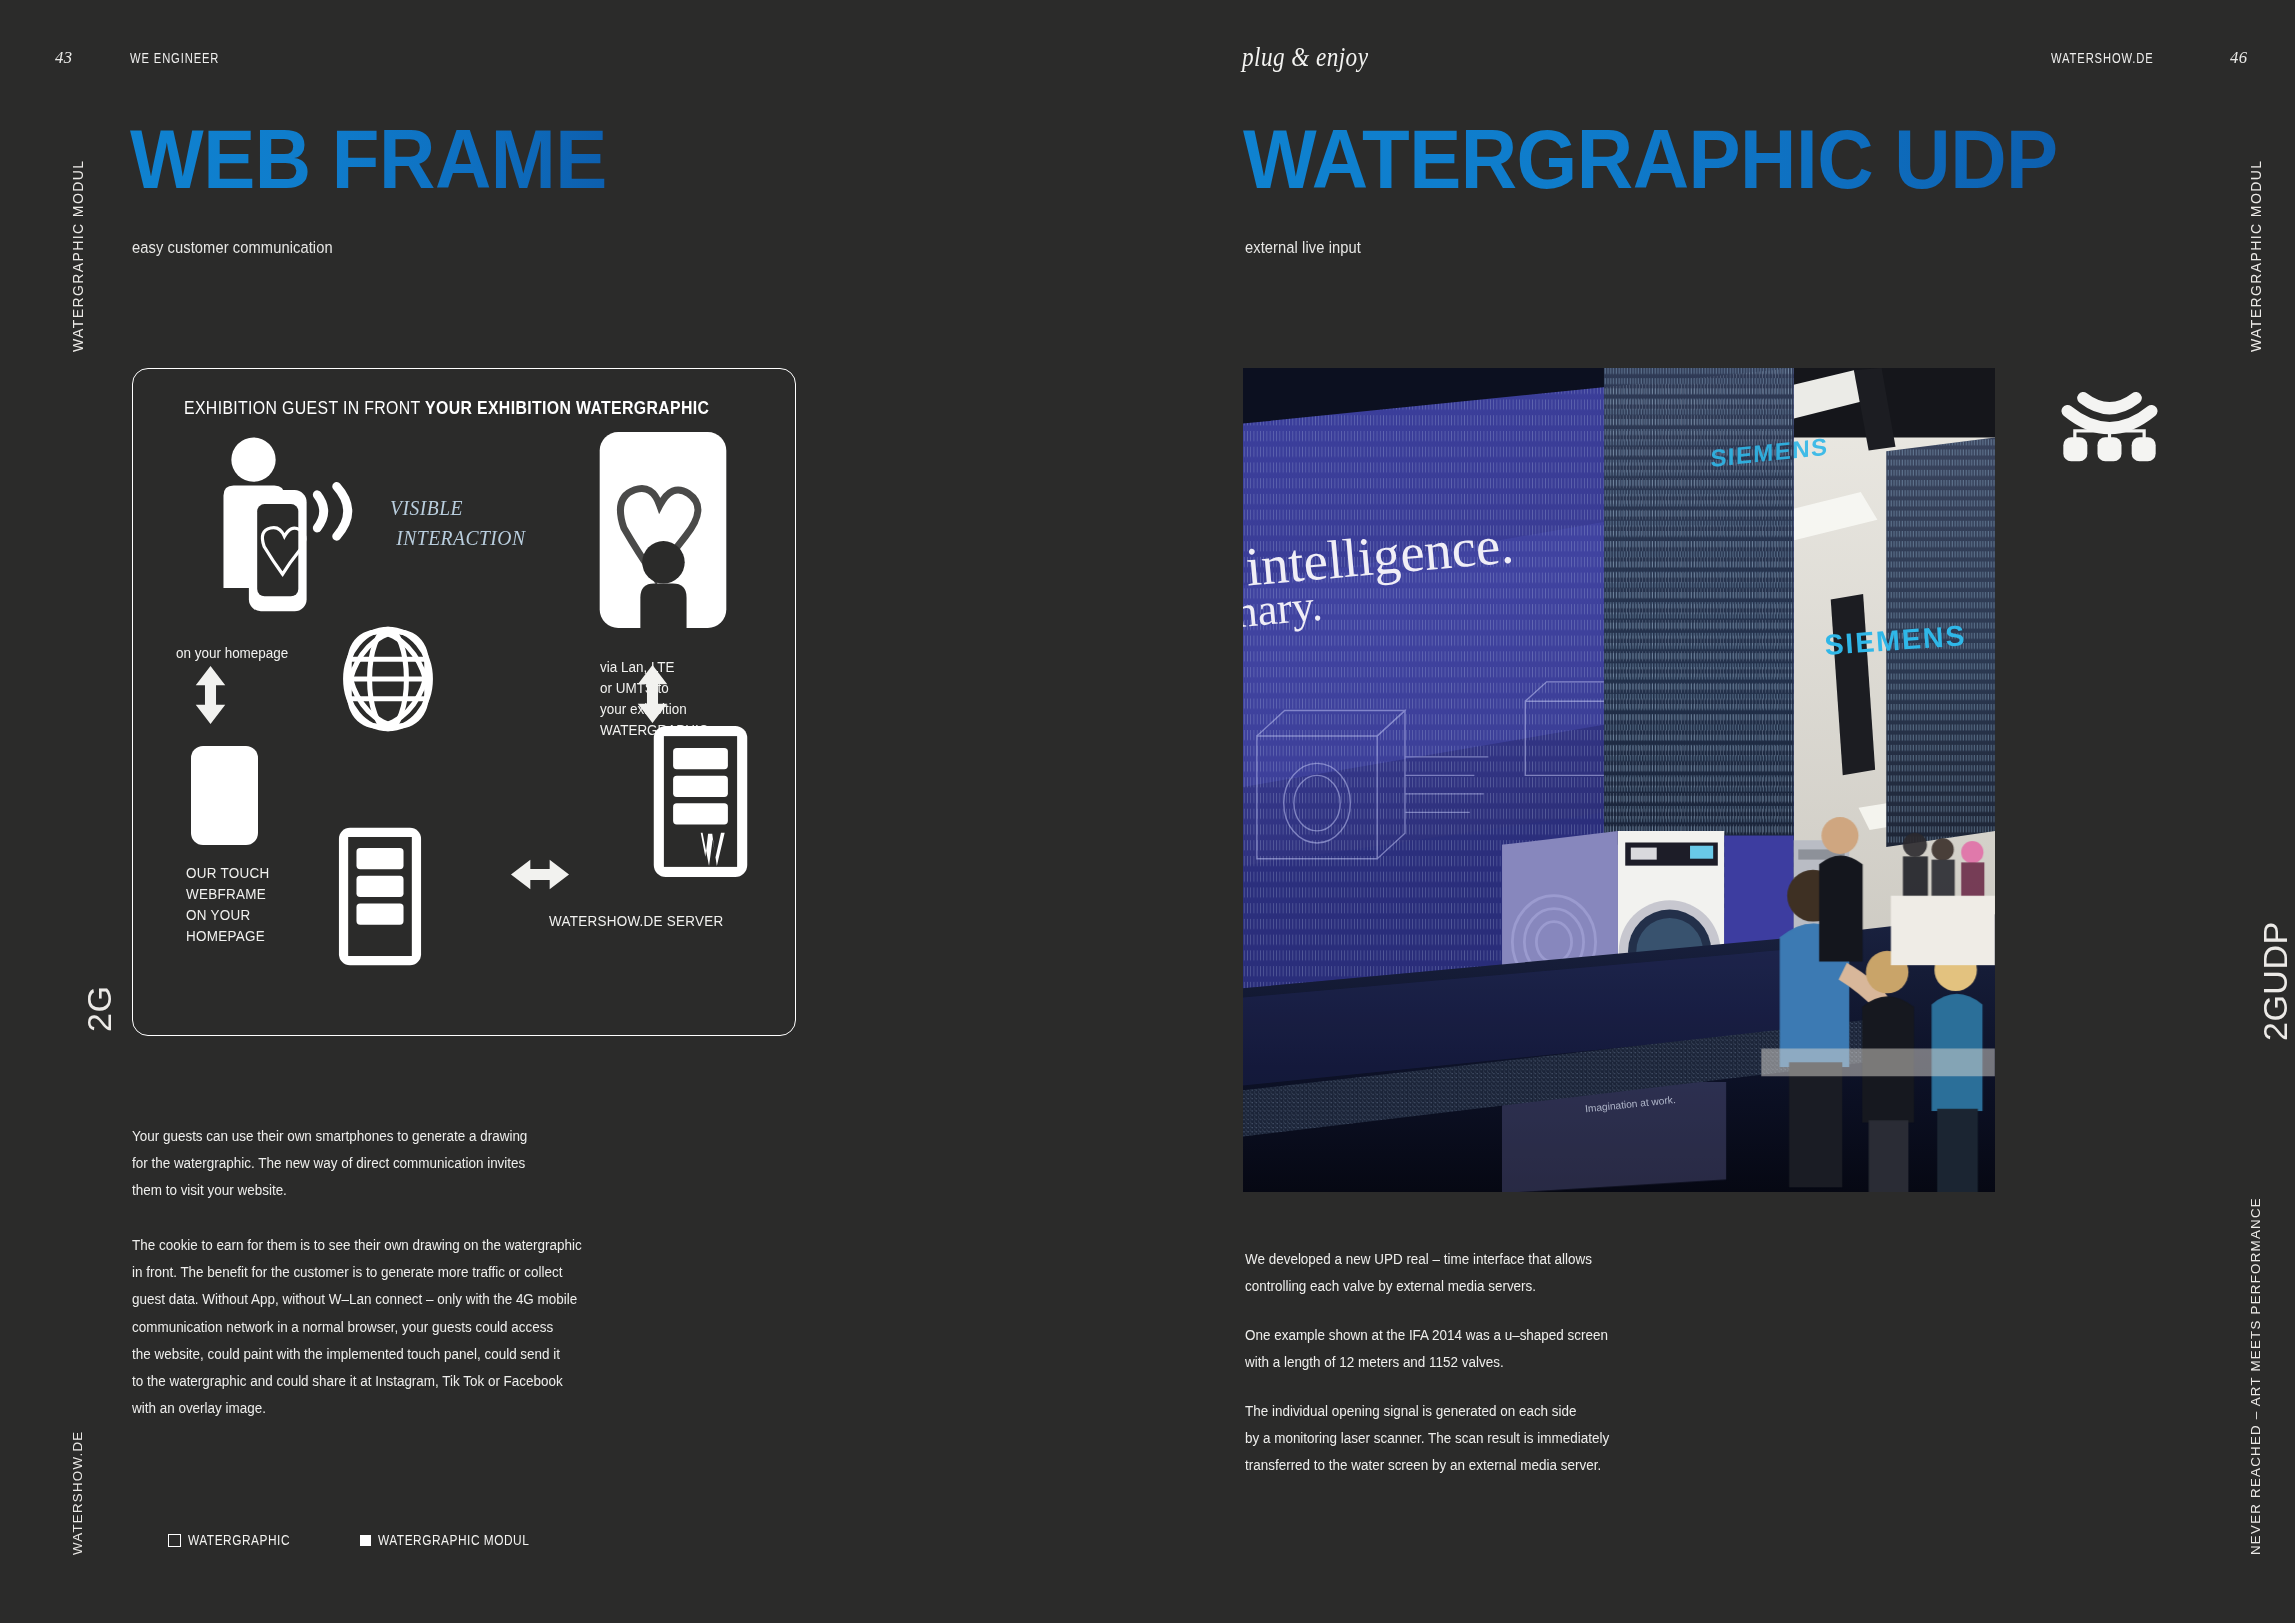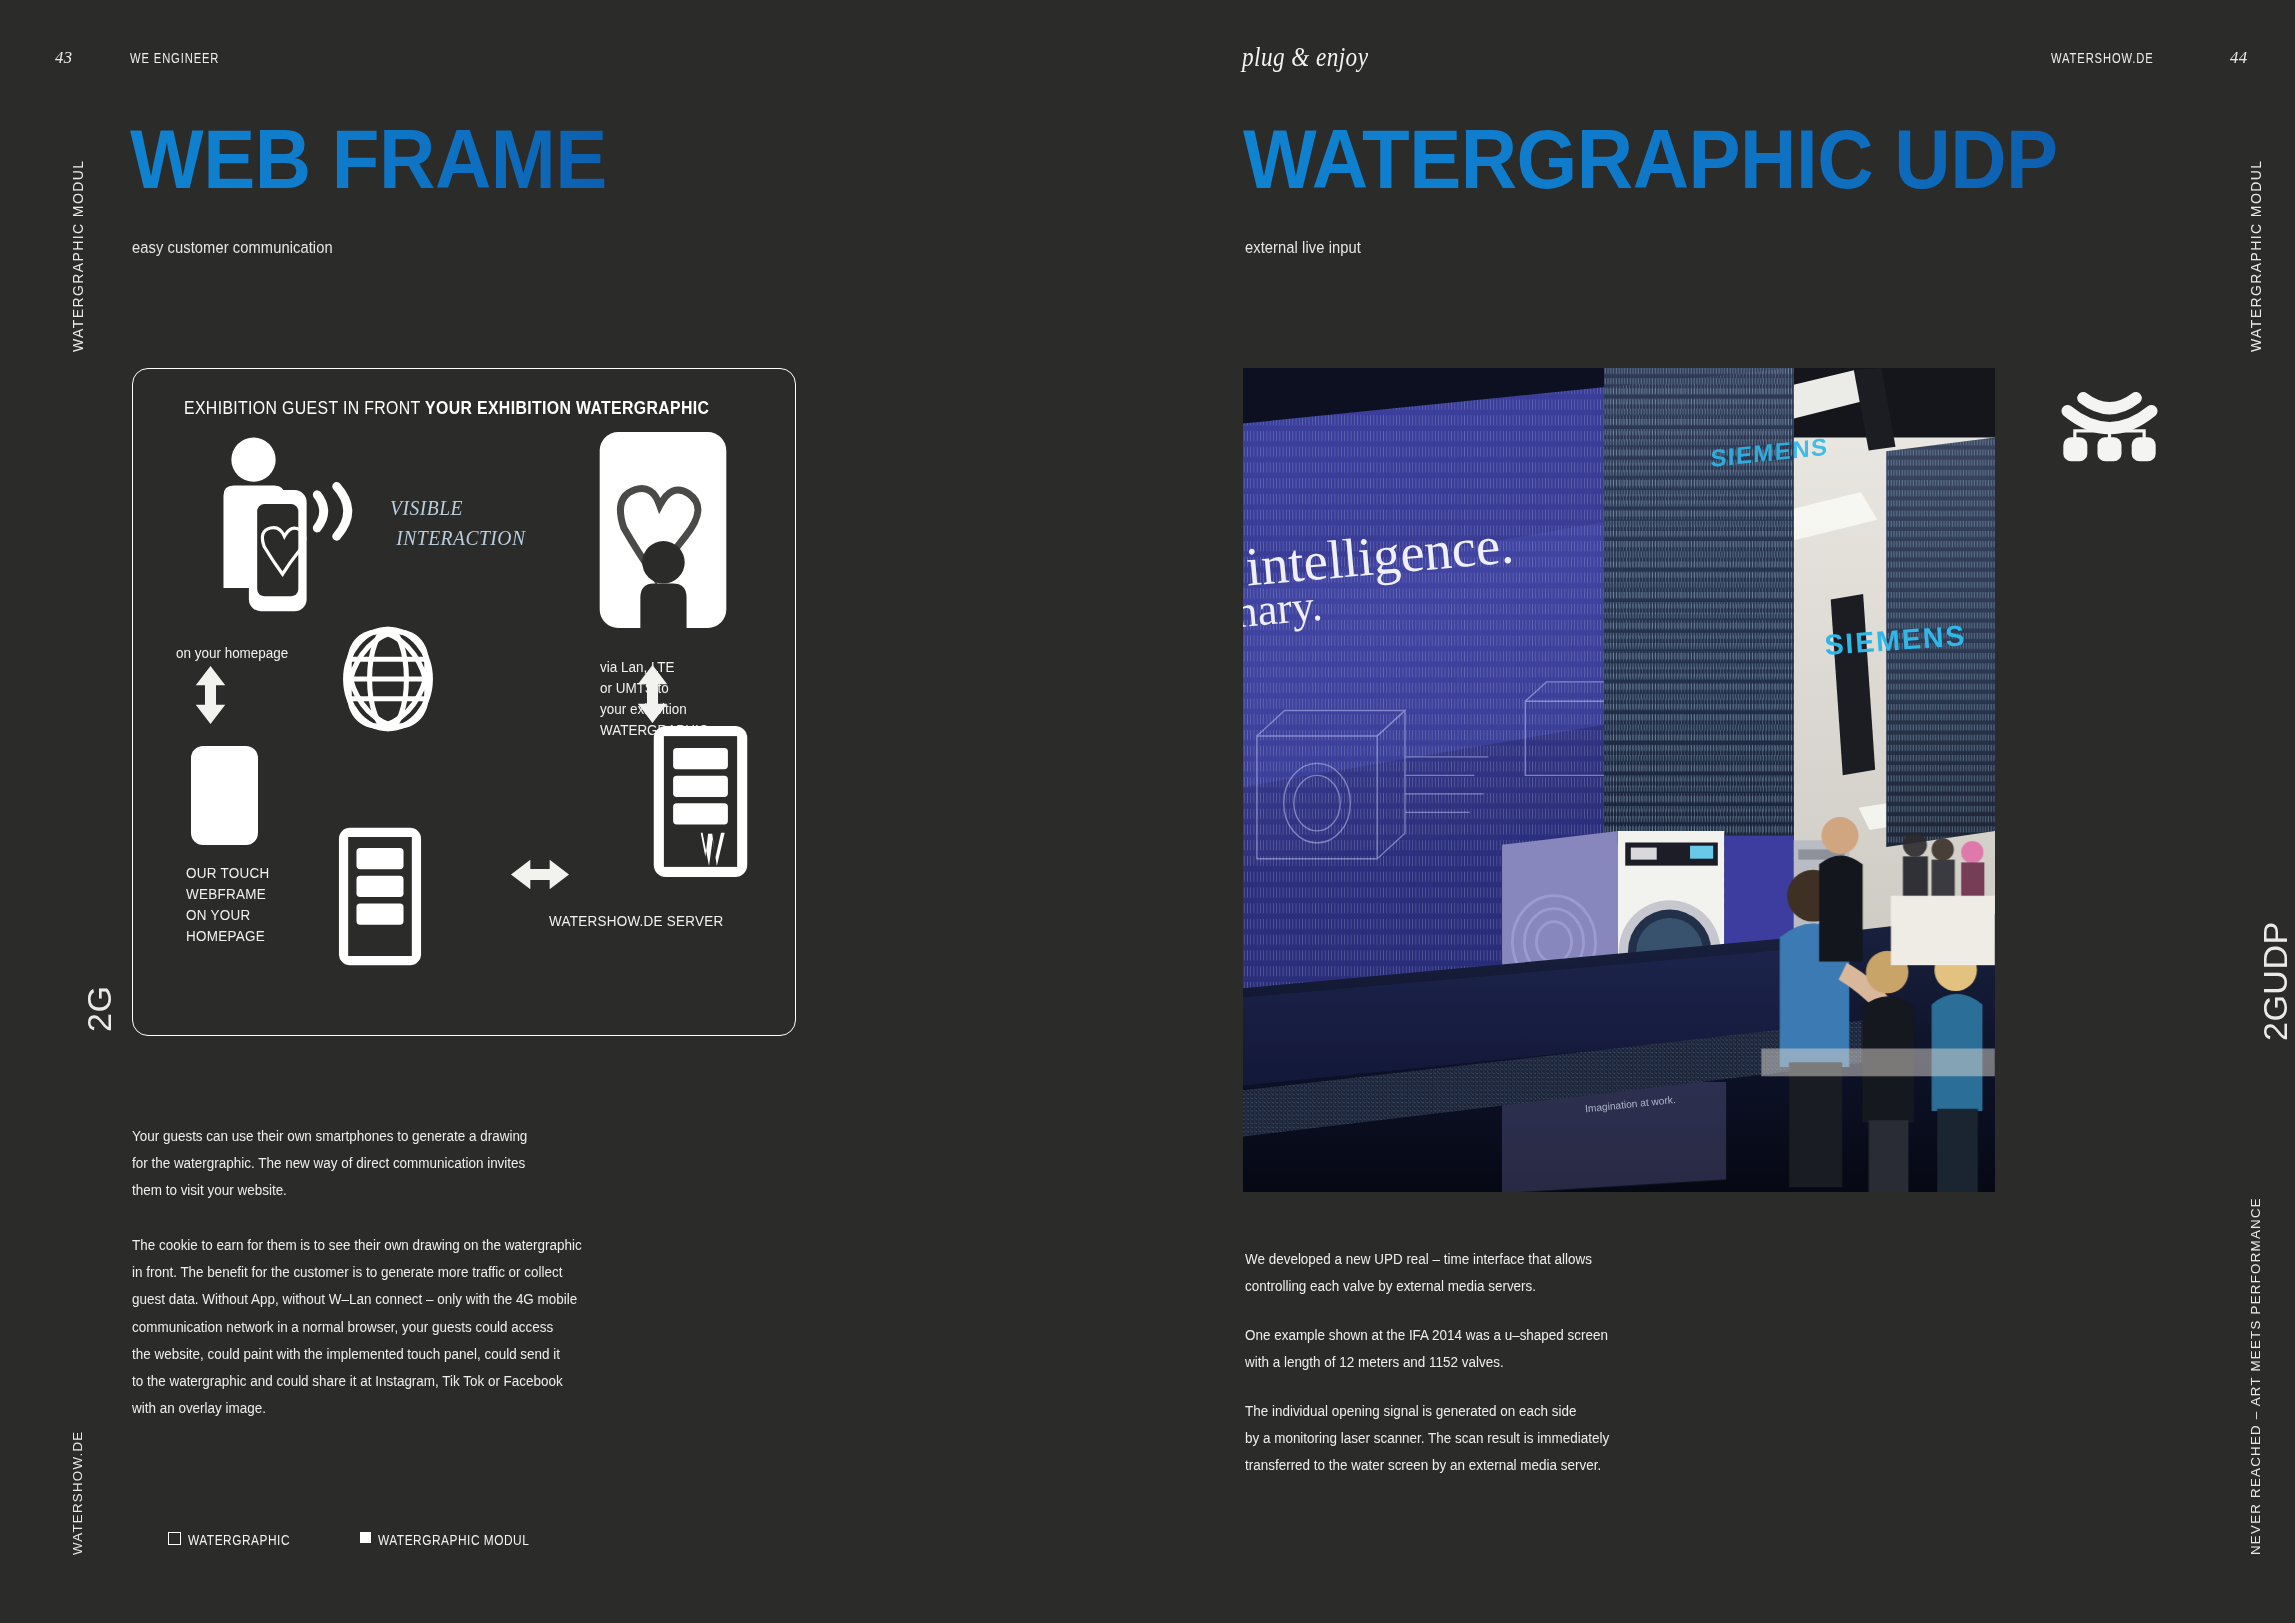--- a/index.html
+++ b/index.html
@@ -54,42 +54,42 @@
   .diag-lbl.cap{letter-spacing:0.3px;}
   .visint{position:absolute;font-family:"Liberation Serif",serif;font-style:italic;
           font-size:20.4px;line-height:1.45;color:#b9cede;letter-spacing:0.5px;
           transform:scaleX(0.96);transform-origin:left center;}
 
   
   .body{position:absolute;font-size:15.3px;line-height:1.78;color:#eeeeec;
         transform:scaleX(0.88);transform-origin:left top;white-space:pre-line;}
 
   
-  .legend{position:absolute;display:flex;gap:6.5px;padding-left:36px;}
+  .legend{position:absolute;display:flex;align-items:center;gap:6.5px;padding-left:36px;}
   .legend .sq{width:11px;height:11px;display:inline-block;}
   .legend .sq.hollow{border:0.9px solid #ffffff;background:transparent;}
   .legend .sq.solid{background:#ffffff;}
   .legend .lg{font-size:14px;letter-spacing:0.6px;color:#f4f4f2;
               transform:scaleX(0.85);transform-origin:left center;white-space:nowrap;}
 
   
   .photo{position:absolute;overflow:hidden;background:#0b0c18;}
   .photo svg{display:block;width:100%;height:100%;}
 </style>
 </head>
 <body>
 
 <div class="page">
 
   <div class="runhead">
     <div class="rh-pageno left">43</div>
     <div class="rh-label left">WE ENGINEER</div>
     <div class="rh-center">plug &amp; enjoy</div>
     <div class="rh-label right">WATERSHOW.DE</div>
-    <div class="rh-pageno right">44</div>
+    <div class="rh-pageno right">46</div>
   </div>
 
   <div class="vtext up side-modul" style="left:70px;top:352px;">WATERGRAPHIC MODUL</div>
   <div class="vtext up side-2g" style="left:80px;top:1032px;">2G</div>
   <div class="vtext up side-small" style="left:70px;top:1555px;">WATERSHOW.DE</div>
 
   <div class="vtext up side-modul" style="left:2248px;top:352px;">WATERGRAPHIC MODUL</div>
   <div class="vtext up side-2g" style="left:2256px;top:1041px;">2GUDP</div>
   <div class="vtext up side-small" style="left:2248px;top:1555px;">NEVER REACHED – ART MEETS PERFORMANCE</div>
 

